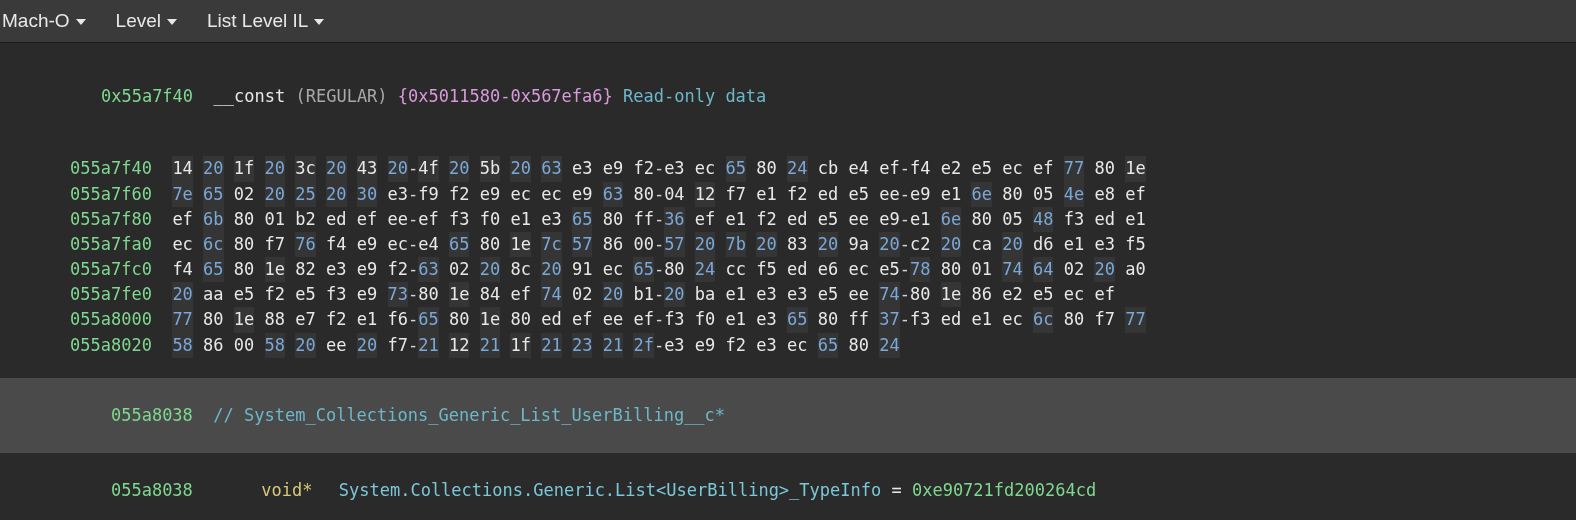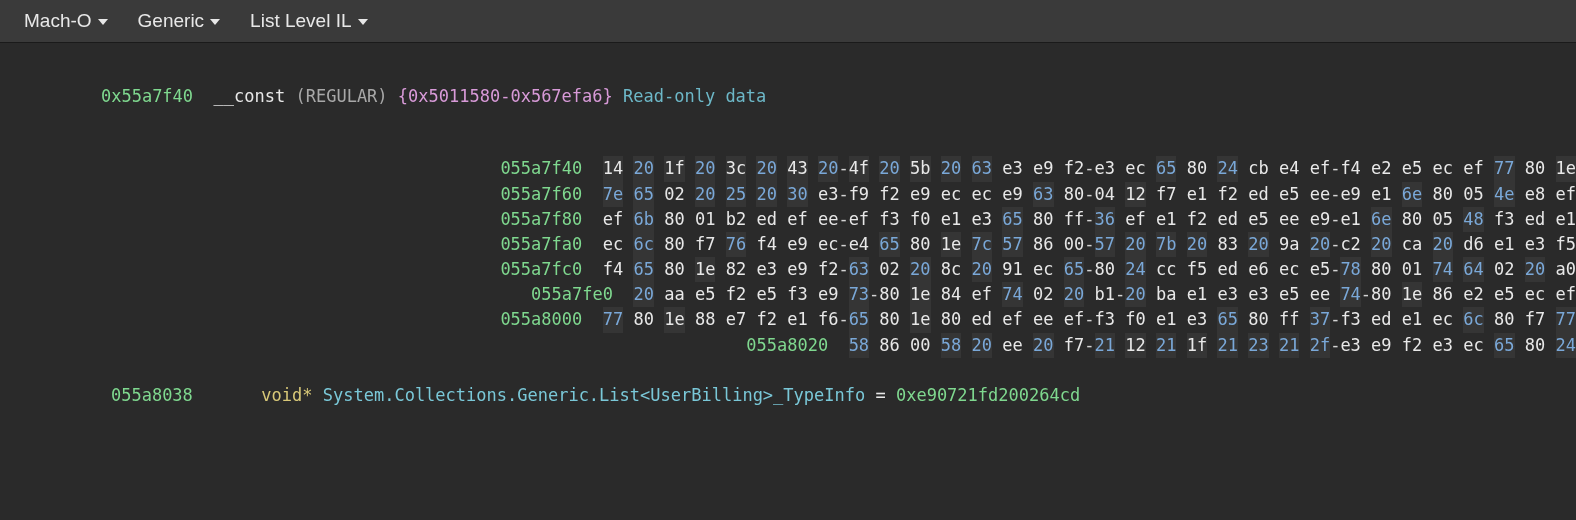--- a/index.html
+++ b/index.html
@@ -8,21 +8,21 @@
     font-family: 'SF Mono', 'Menlo', 'Consolas', monospace;
     font-size: 17px;
     width: 1576px;
     height: 520px;
     overflow: hidden;
     color: #d4d4d4;
   }
   .toolbar {
     background: #3a3a3a;
     border-bottom: 1px solid #1a1a1a;
-    padding: 10px 24px;
+    padding: 10px 2px;
     display: flex;
     gap: 30px;
     font-family: -apple-system, 'Segoe UI', sans-serif;
     font-size: 19px;
   }
   .toolbar-item {
     color: #e8e8e8;
     display: flex;
     align-items: center;
     gap: 6px;
@@ -41,23 +41,23 @@
     white-space: pre;
     line-height: 1.48;
     padding-left: 14px;
   }
   .hdr { padding: 10px 0 10px 60px; }
   .addr { color: #7fd88f; }
   .white { color: #e8e8e8; }
   .gray { color: #a8a8a8; }
   .pink { color: #d89ad8; }
   .teal { color: #6db8c8; }
-  .cyan { color: #7ac8d8; }
+  .cyan { color: #7ac8d8; margin-left: 16px; }
   .yel  { color: #d8c878; margin-left: 48px; }
-  .hexrow { padding-left: 70px; text-align: right; }
+  .hexrow { padding-left: 70px; }
   .hexrow span { display: inline-block; }
   .sep {
     background: #4a4a4a;
     margin-top: 20px;
     padding-left: 70px;
     line-height: 1.48;
   }
   .sym-line { padding-left: 70px; line-height: 1.48; }
   .b-hi  { display:inline-block; background:#353535; color:#e8e8e8; }
   .b-blu { display:inline-block; background:#353535; color:#7aa8d8; }
@@ -67,21 +67,21 @@
 </style>
 </head>
 <body>
 
 <div class="toolbar">
   <div class="toolbar-item">
     <span>Mach-O</span>
     <span class="caret"></span>
   </div>
   <div class="toolbar-item">
-    <span>Generic</span>
+    <span>Level</span>
     <span class="caret"></span>
   </div>
   <div class="toolbar-item">
     <span>List Level IL</span>
     <span class="caret"></span>
   </div>
 </div>
 
 <div class="content">
 
@@ -95,18 +95,21 @@
       <div class="line hexrow"><span class="addr">055a7f40</span><span>  </span><span class="b-hi">14</span><span> </span><span class="b-blu">20</span><span> </span><span class="b-hi">1f</span><span> </span><span class="b-blu">20</span><span> </span><span class="b-hi">3c</span><span> </span><span class="b-blu">20</span><span> </span><span class="b-hi">43</span><span> </span><span class="b-blu">20</span><span>-</span><span class="b-hi">4f</span><span> </span><span class="b-blu">20</span><span> </span><span class="b-hi">5b</span><span> </span><span class="b-blu">20</span><span> </span><span class="b-hib">63</span><span> </span><span class="b-pl">e3</span><span> </span><span class="b-pl">e9</span><span> </span><span class="b-pl">f2</span><span>-</span><span class="b-pl">e3</span><span> </span><span class="b-pl">ec</span><span> </span><span class="b-hib">65</span><span> </span><span class="b-pl">80</span><span> </span><span class="b-hib">24</span><span> </span><span class="b-pl">cb</span><span> </span><span class="b-pl">e4</span><span> </span><span class="b-pl">ef</span><span>-</span><span class="b-pl">f4</span><span> </span><span class="b-pl">e2</span><span> </span><span class="b-pl">e5</span><span> </span><span class="b-pl">ec</span><span> </span><span class="b-pl">ef</span><span> </span><span class="b-hib">77</span><span> </span><span class="b-pl">80</span><span> </span><span class="b-hi">1e</span></div>
       <div class="line hexrow"><span class="addr">055a7f60</span><span>  </span><span class="b-hib">7e</span><span> </span><span class="b-hib">65</span><span> </span><span class="b-dim">02</span><span> </span><span class="b-blu">20</span><span> </span><span class="b-hib">25</span><span> </span><span class="b-blu">20</span><span> </span><span class="b-hib">30</span><span> </span><span class="b-pl">e3</span><span>-</span><span class="b-pl">f9</span><span> </span><span class="b-pl">f2</span><span> </span><span class="b-pl">e9</span><span> </span><span class="b-pl">ec</span><span> </span><span class="b-pl">ec</span><span> </span><span class="b-pl">e9</span><span> </span><span class="b-hib">63</span><span> </span><span class="b-pl">80</span><span>-</span><span class="b-dim">04</span><span> </span><span class="b-hi">12</span><span> </span><span class="b-pl">f7</span><span> </span><span class="b-pl">e1</span><span> </span><span class="b-pl">f2</span><span> </span><span class="b-pl">ed</span><span> </span><span class="b-pl">e5</span><span> </span><span class="b-pl">ee</span><span>-</span><span class="b-pl">e9</span><span> </span><span class="b-pl">e1</span><span> </span><span class="b-hib">6e</span><span> </span><span class="b-pl">80</span><span> </span><span class="b-dim">05</span><span> </span><span class="b-hib">4e</span><span> </span><span class="b-pl">e8</span><span> </span><span class="b-pl">ef</span></div>
       <div class="line hexrow"><span class="addr">055a7f80</span><span>  </span><span class="b-pl">ef</span><span> </span><span class="b-hib">6b</span><span> </span><span class="b-pl">80</span><span> </span><span class="b-dim">01</span><span> </span><span class="b-pl">b2</span><span> </span><span class="b-pl">ed</span><span> </span><span class="b-pl">ef</span><span> </span><span class="b-pl">ee</span><span>-</span><span class="b-pl">ef</span><span> </span><span class="b-pl">f3</span><span> </span><span class="b-pl">f0</span><span> </span><span class="b-pl">e1</span><span> </span><span class="b-pl">e3</span><span> </span><span class="b-hib">65</span><span> </span><span class="b-pl">80</span><span> </span><span class="b-pl">ff</span><span>-</span><span class="b-hib">36</span><span> </span><span class="b-pl">ef</span><span> </span><span class="b-pl">e1</span><span> </span><span class="b-pl">f2</span><span> </span><span class="b-pl">ed</span><span> </span><span class="b-pl">e5</span><span> </span><span class="b-pl">ee</span><span> </span><span class="b-pl">e9</span><span>-</span><span class="b-pl">e1</span><span> </span><span class="b-hib">6e</span><span> </span><span class="b-pl">80</span><span> </span><span class="b-dim">05</span><span> </span><span class="b-hib">48</span><span> </span><span class="b-pl">f3</span><span> </span><span class="b-pl">ed</span><span> </span><span class="b-pl">e1</span></div>
       <div class="line hexrow"><span class="addr">055a7fa0</span><span>  </span><span class="b-pl">ec</span><span> </span><span class="b-hib">6c</span><span> </span><span class="b-pl">80</span><span> </span><span class="b-pl">f7</span><span> </span><span class="b-hib">76</span><span> </span><span class="b-pl">f4</span><span> </span><span class="b-pl">e9</span><span> </span><span class="b-pl">ec</span><span>-</span><span class="b-pl">e4</span><span> </span><span class="b-hib">65</span><span> </span><span class="b-pl">80</span><span> </span><span class="b-hi">1e</span><span> </span><span class="b-hib">7c</span><span> </span><span class="b-hib">57</span><span> </span><span class="b-pl">86</span><span> </span><span class="b-dim">00</span><span>-</span><span class="b-hib">57</span><span> </span><span class="b-blu">20</span><span> </span><span class="b-hib">7b</span><span> </span><span class="b-blu">20</span><span> </span><span class="b-pl">83</span><span> </span><span class="b-blu">20</span><span> </span><span class="b-pl">9a</span><span> </span><span class="b-blu">20</span><span>-</span><span class="b-pl">c2</span><span> </span><span class="b-blu">20</span><span> </span><span class="b-pl">ca</span><span> </span><span class="b-blu">20</span><span> </span><span class="b-pl">d6</span><span> </span><span class="b-pl">e1</span><span> </span><span class="b-pl">e3</span><span> </span><span class="b-pl">f5</span></div>
       <div class="line hexrow"><span class="addr">055a7fc0</span><span>  </span><span class="b-pl">f4</span><span> </span><span class="b-hib">65</span><span> </span><span class="b-pl">80</span><span> </span><span class="b-hi">1e</span><span> </span><span class="b-pl">82</span><span> </span><span class="b-pl">e3</span><span> </span><span class="b-pl">e9</span><span> </span><span class="b-pl">f2</span><span>-</span><span class="b-hib">63</span><span> </span><span class="b-dim">02</span><span> </span><span class="b-blu">20</span><span> </span><span class="b-pl">8c</span><span> </span><span class="b-blu">20</span><span> </span><span class="b-pl">91</span><span> </span><span class="b-pl">ec</span><span> </span><span class="b-hib">65</span><span>-</span><span class="b-pl">80</span><span> </span><span class="b-hib">24</span><span> </span><span class="b-pl">cc</span><span> </span><span class="b-pl">f5</span><span> </span><span class="b-pl">ed</span><span> </span><span class="b-pl">e6</span><span> </span><span class="b-pl">ec</span><span> </span><span class="b-pl">e5</span><span>-</span><span class="b-hib">78</span><span> </span><span class="b-pl">80</span><span> </span><span class="b-dim">01</span><span> </span><span class="b-hib">74</span><span> </span><span class="b-hib">64</span><span> </span><span class="b-dim">02</span><span> </span><span class="b-blu">20</span><span> </span><span class="b-pl">a0</span></div>
       <div class="line hexrow"><span class="addr">055a7fe0</span><span>  </span><span class="b-blu">20</span><span> </span><span class="b-pl">aa</span><span> </span><span class="b-pl">e5</span><span> </span><span class="b-pl">f2</span><span> </span><span class="b-pl">e5</span><span> </span><span class="b-pl">f3</span><span> </span><span class="b-pl">e9</span><span> </span><span class="b-hib">73</span><span>-</span><span class="b-pl">80</span><span> </span><span class="b-hi">1e</span><span> </span><span class="b-pl">84</span><span> </span><span class="b-pl">ef</span><span> </span><span class="b-hib">74</span><span> </span><span class="b-dim">02</span><span> </span><span class="b-blu">20</span><span> </span><span class="b-pl">b1</span><span>-</span><span class="b-blu">20</span><span> </span><span class="b-pl">ba</span><span> </span><span class="b-pl">e1</span><span> </span><span class="b-pl">e3</span><span> </span><span class="b-pl">e3</span><span> </span><span class="b-pl">e5</span><span> </span><span class="b-pl">ee</span><span> </span><span class="b-hib">74</span><span>-</span><span class="b-pl">80</span><span> </span><span class="b-hi">1e</span><span> </span><span class="b-pl">86</span><span> </span><span class="b-pl">e2</span><span> </span><span class="b-pl">e5</span><span> </span><span class="b-pl">ec</span><span> </span><span class="b-pl">ef</span></div>
       <div class="line hexrow"><span class="addr">055a8000</span><span>  </span><span class="b-hib">77</span><span> </span><span class="b-pl">80</span><span> </span><span class="b-hi">1e</span><span> </span><span class="b-pl">88</span><span> </span><span class="b-pl">e7</span><span> </span><span class="b-pl">f2</span><span> </span><span class="b-pl">e1</span><span> </span><span class="b-pl">f6</span><span>-</span><span class="b-hib">65</span><span> </span><span class="b-pl">80</span><span> </span><span class="b-hi">1e</span><span> </span><span class="b-pl">80</span><span> </span><span class="b-pl">ed</span><span> </span><span class="b-pl">ef</span><span> </span><span class="b-pl">ee</span><span> </span><span class="b-pl">ef</span><span>-</span><span class="b-pl">f3</span><span> </span><span class="b-pl">f0</span><span> </span><span class="b-pl">e1</span><span> </span><span class="b-pl">e3</span><span> </span><span class="b-hib">65</span><span> </span><span class="b-pl">80</span><span> </span><span class="b-pl">ff</span><span> </span><span class="b-hib">37</span><span>-</span><span class="b-pl">f3</span><span> </span><span class="b-pl">ed</span><span> </span><span class="b-pl">e1</span><span> </span><span class="b-pl">ec</span><span> </span><span class="b-hib">6c</span><span> </span><span class="b-pl">80</span><span> </span><span class="b-pl">f7</span><span> </span><span class="b-hib">77</span></div>
       <div class="line hexrow"><span class="addr">055a8020</span><span>  </span><span class="b-hib">58</span><span> </span><span class="b-pl">86</span><span> </span><span class="b-dim">00</span><span> </span><span class="b-hib">58</span><span> </span><span class="b-blu">20</span><span> </span><span class="b-pl">ee</span><span> </span><span class="b-blu">20</span><span> </span><span class="b-pl">f7</span><span>-</span><span class="b-hib">21</span><span> </span><span class="b-hi">12</span><span> </span><span class="b-hib">21</span><span> </span><span class="b-hi">1f</span><span> </span><span class="b-hib">21</span><span> </span><span class="b-hib">23</span><span> </span><span class="b-hib">21</span><span> </span><span class="b-hib">2f</span><span>-</span><span class="b-pl">e3</span><span> </span><span class="b-pl">e9</span><span> </span><span class="b-pl">f2</span><span> </span><span class="b-pl">e3</span><span> </span><span class="b-pl">ec</span><span> </span><span class="b-hib">65</span><span> </span><span class="b-pl">80</span><span> </span><span class="b-hib">24</span></div>
     </div>
 
+  <div class="line sep">
+    <span class="addr">055a8038</span><span>  </span><span class="teal">// System_Collections_Generic_List_UserBilling__c*</span>
+  </div>
 
   <div class="line sym-line">
     <span class="addr">055a8038</span><span>  </span><span class="yel">void*</span><span> </span><span class="cyan">System.Collections.Generic.List&lt;UserBilling&gt;_TypeInfo</span><span class="white"> = </span><span class="addr">0xe90721fd200264cd</span>
   </div>
 
 </div>
 
 </body></html>

